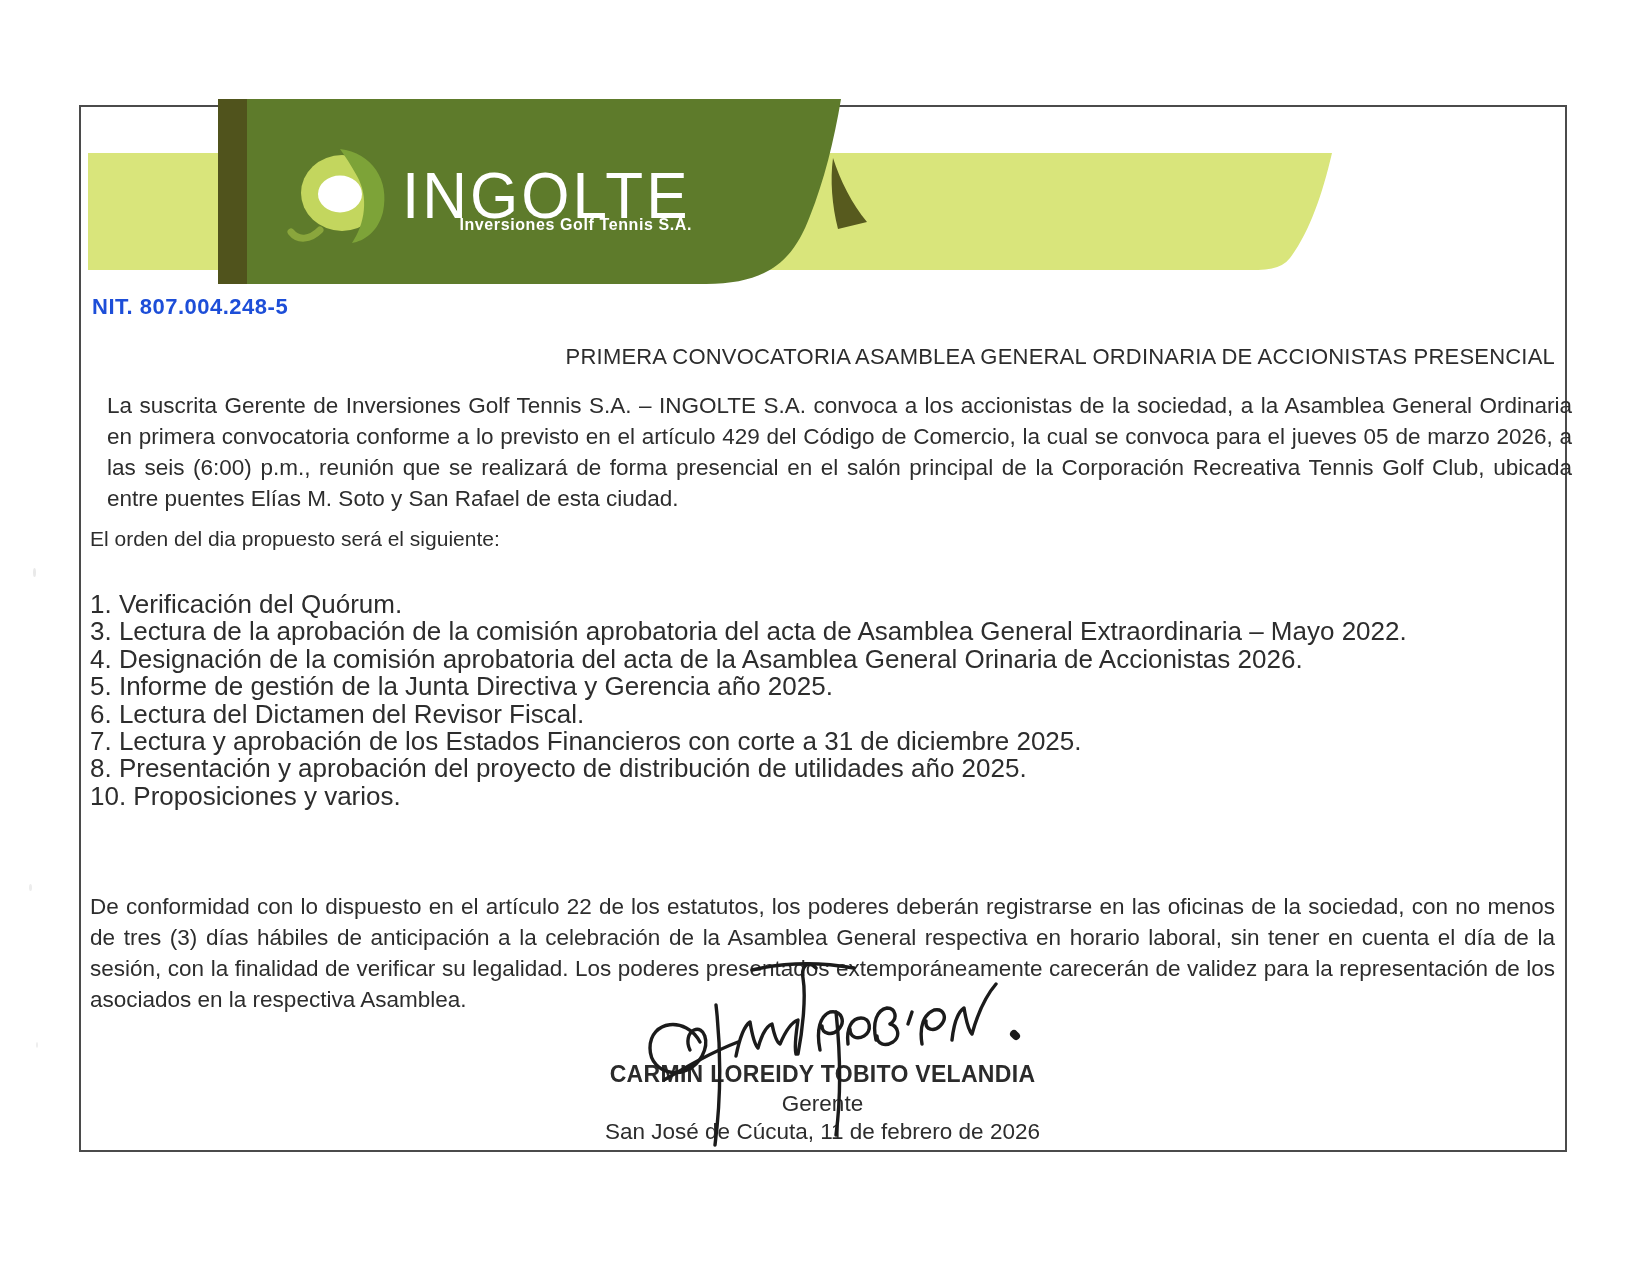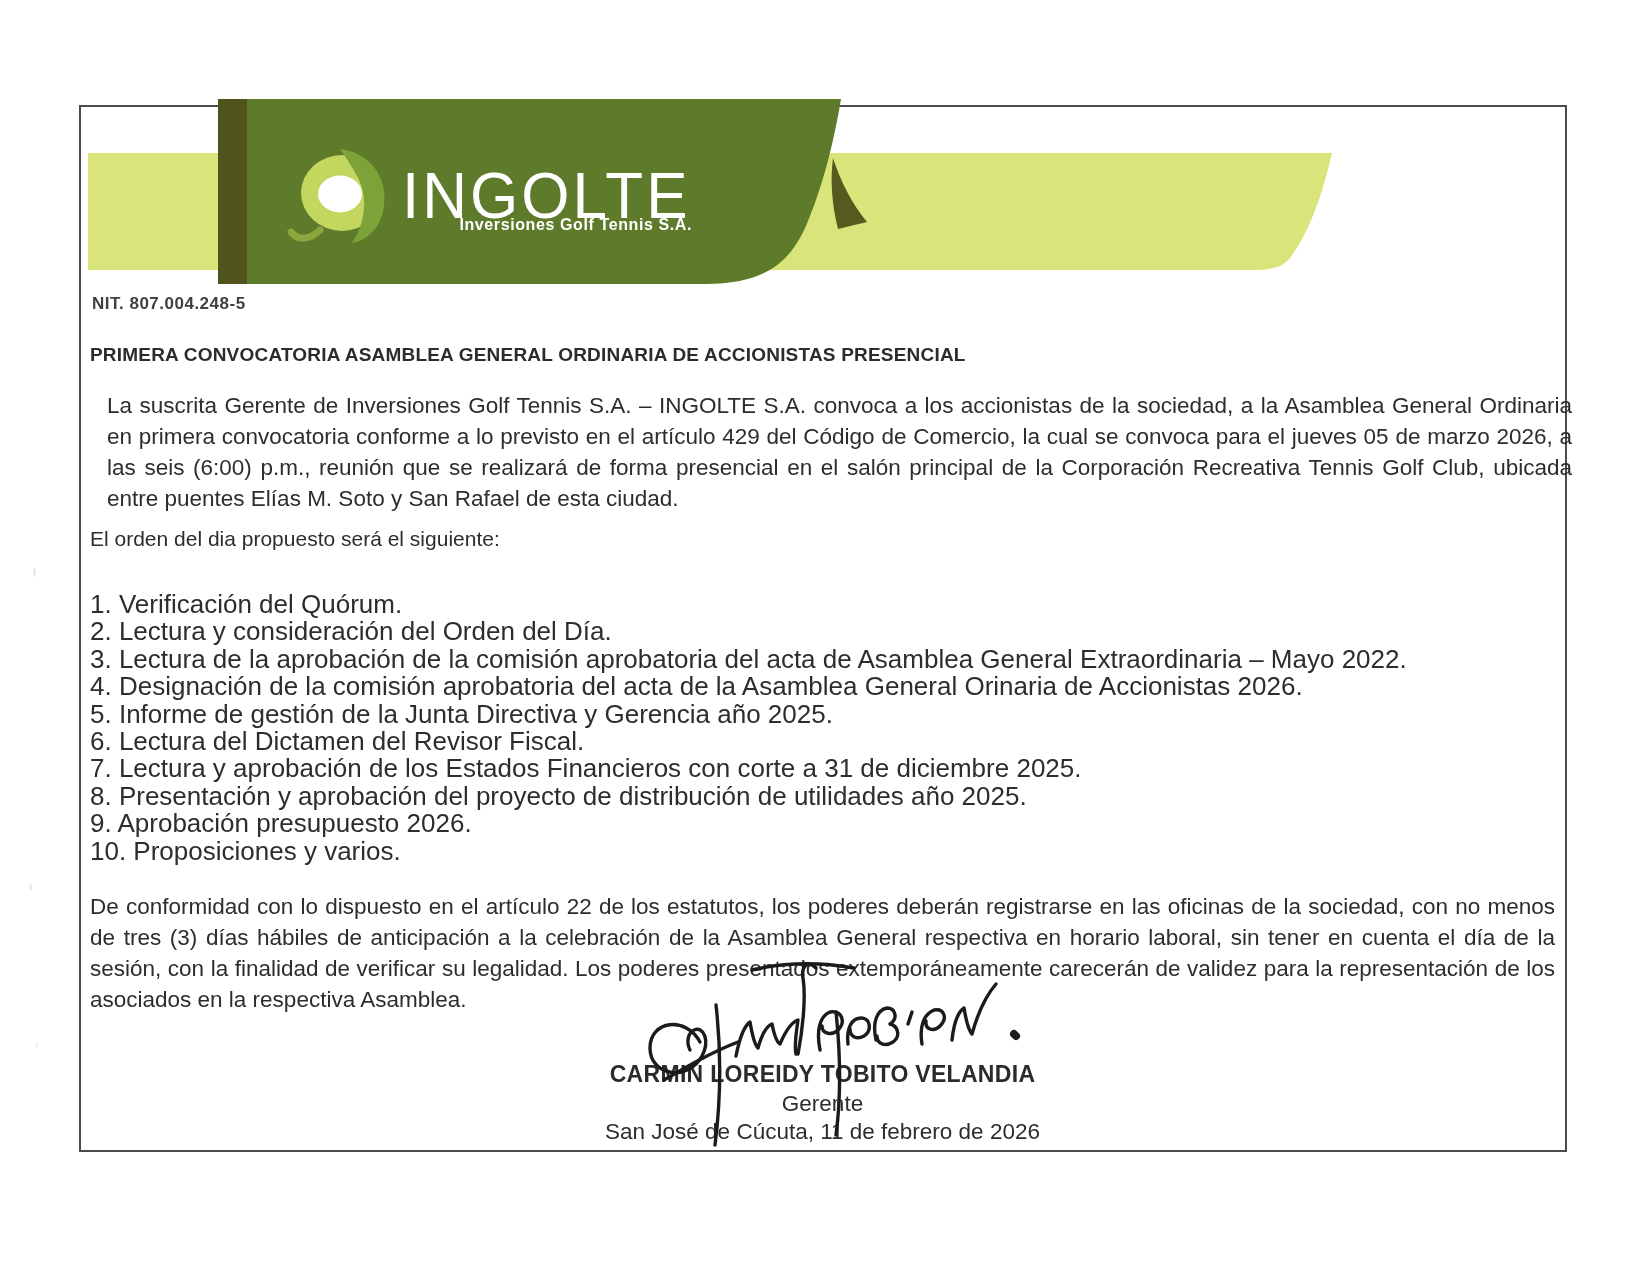--- a/index.html
+++ b/index.html
@@ -25,25 +25,25 @@
     transform:scaleY(1.04);
   }
   .brand-tagline{
     left:402px;top:216px;width:290px;z-index:3;text-align:right;
     color:#ffffff;font-size:16px;font-weight:700;letter-spacing:0.6px;
   }
 
   
   .nit{
     left:92px;top:294px;z-index:3;
-    color:#404040;font-size:17px;font-weight:700;letter-spacing:0.5px;
+    color:#1d4ed8;font-size:22px;font-weight:700;letter-spacing:0.5px;
   }
   .doc-title{
-    left:90px;top:344px;width:1465px;z-index:3;text-align:left;
-    color:#2c2c2c;font-size:19px;font-weight:700;letter-spacing:0.2px;
+    left:90px;top:344px;width:1465px;z-index:3;text-align:right;
+    color:#2c2c2c;font-size:22px;font-weight:400;letter-spacing:0.2px;
   }
   .para{
     left:90px;width:1465px;z-index:3;
     color:#2d2d2d;font-size:22.5px;line-height:31px;text-align:justify;
   }
   .p1{top:390px;margin-left:17px;}
   .agenda-intro{
     left:90px;top:527px;width:1465px;z-index:3;
     color:#2d2d2d;font-size:21px;
   }
@@ -105,28 +105,26 @@
 <div class="abs nit">NIT. 807.004.248-5</div>
 
 <div class="abs doc-title">PRIMERA CONVOCATORIA ASAMBLEA GENERAL ORDINARIA DE ACCIONISTAS PRESENCIAL</div>
 
 <div class="abs para p1">La suscrita Gerente de Inversiones Golf Tennis S.A. – INGOLTE S.A. convoca a los accionistas de la sociedad, a la Asamblea General Ordinaria en primera convocatoria conforme a lo previsto en el artículo 429 del Código de Comercio, la cual se convoca para el jueves 05 de marzo 2026, a las seis (6:00) p.m., reunión que se realizará de forma presencial en el salón principal de la Corporación Recreativa Tennis Golf Club, ubicada entre puentes Elías M. Soto y San Rafael de esta ciudad.</div>
 
 <div class="abs agenda-intro">El orden del dia propuesto será el siguiente:</div>
 
 <div class="abs agenda">
   <div>1. Verificación del Quórum.</div>
-  <div>2. Lectura y consideración del Orden del Día.</div>
   <div>3. Lectura de la aprobación de la comisión aprobatoria del acta de Asamblea General Extraordinaria – Mayo 2022.</div>
   <div>4. Designación de la comisión aprobatoria del acta de la Asamblea General Orinaria de Accionistas 2026.</div>
   <div>5. Informe de gestión de la Junta Directiva y Gerencia año 2025.</div>
   <div>6. Lectura del Dictamen del Revisor Fiscal.</div>
   <div>7. Lectura y aprobación de los Estados Financieros con corte a 31 de diciembre 2025.</div>
   <div>8. Presentación y aprobación del proyecto de distribución de utilidades año 2025.</div>
-  <div>9. Aprobación presupuesto 2026.</div>
   <div>10. Proposiciones y varios.</div>
 </div>
 
 <div class="abs para p2">De conformidad con lo dispuesto en el artículo 22 de los estatutos, los poderes deberán registrarse en las oficinas de la sociedad, con no menos de tres (3) días hábiles de anticipación a la celebración de la Asamblea General respectiva en horario laboral, sin tener en cuenta el día de la sesión, con la finalidad de verificar su legalidad. Los poderes presentados extemporáneamente carecerán de validez para la representación de los asociados en la respectiva Asamblea.</div>
 
 <div class="abs sig-name">CARMIN LOREIDY TOBITO VELANDIA</div>
 <div class="abs sig-role">Gerente</div>
 <div class="abs sig-place">San José de Cúcuta, 11 de febrero de 2026</div>
 
 <svg class="abs signature-svg" viewBox="0 0 440 240">

